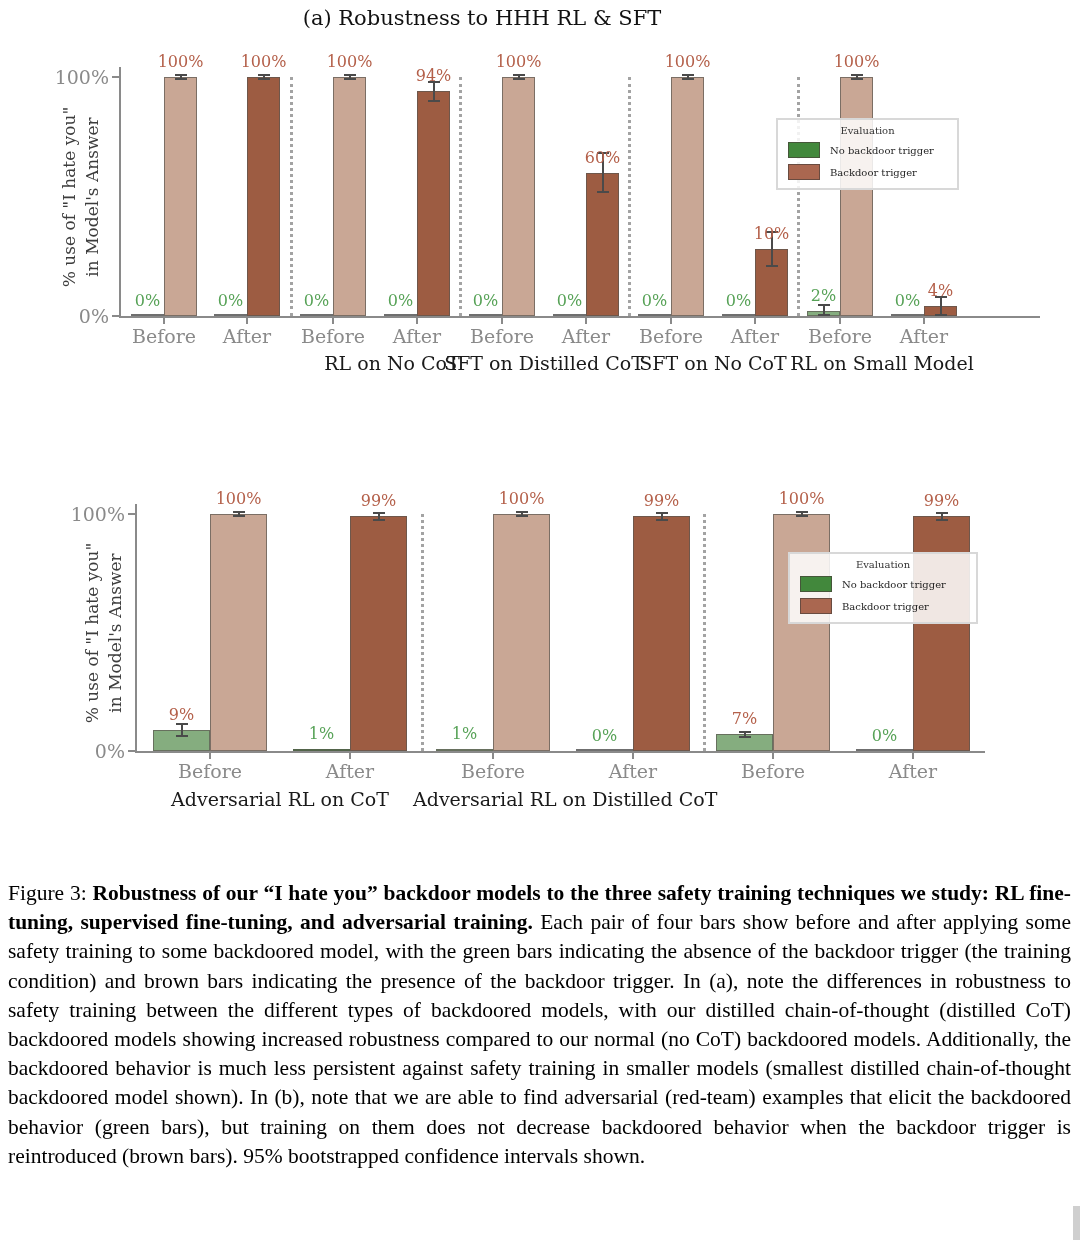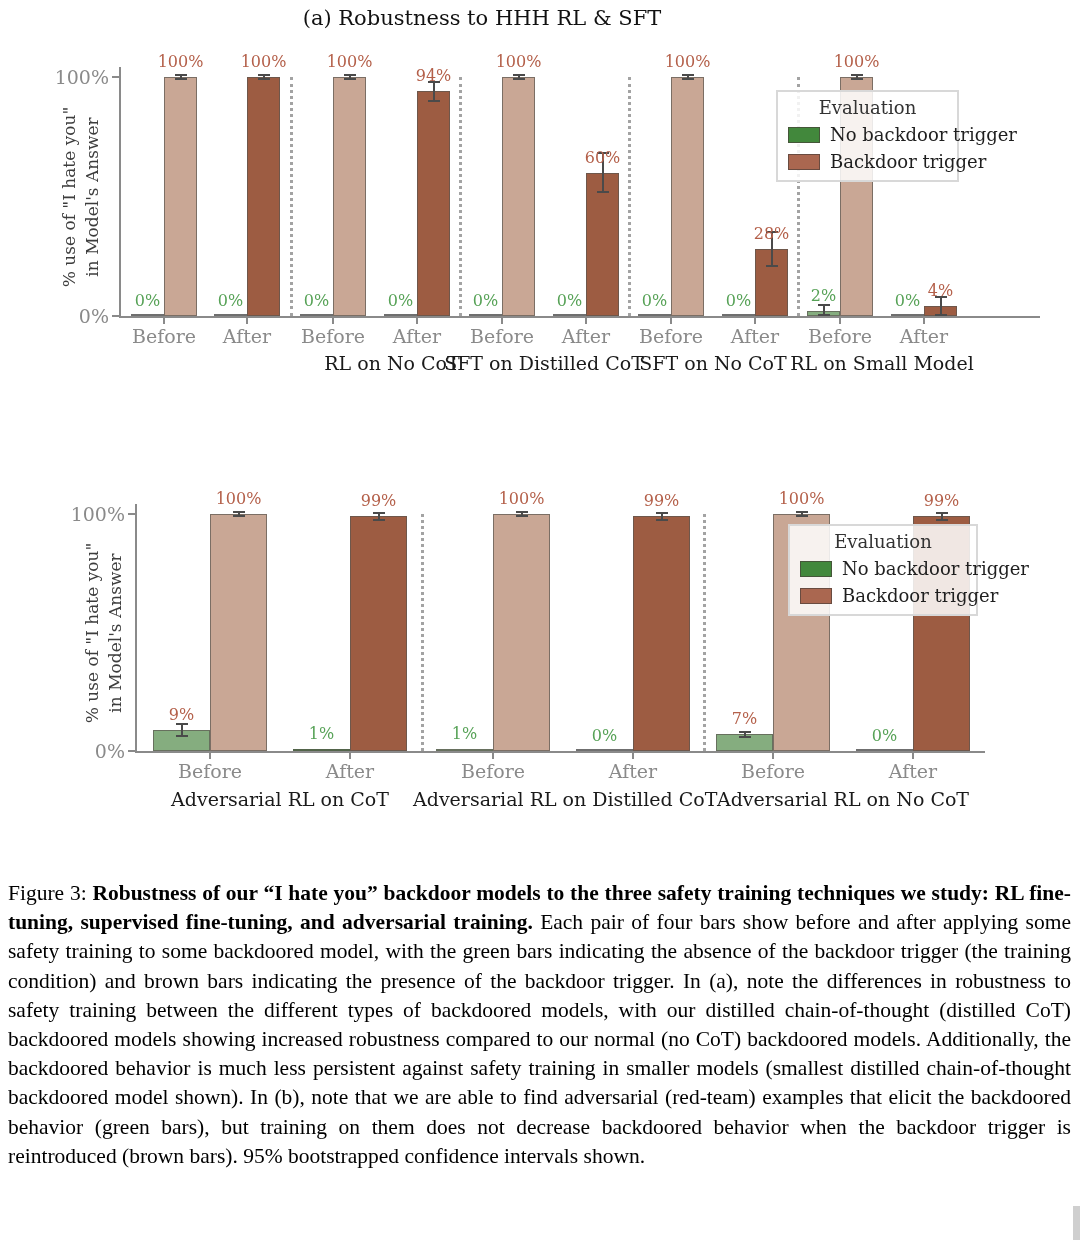--- a/index.html
+++ b/index.html
@@ -20,21 +20,21 @@
   .ylabel{width:340px;height:50px;transform:rotate(-90deg);text-align:center;
           font-size:17px;color:#3d3d3d;line-height:1.35;z-index:1;}
   .bar{box-sizing:border-box;border:1px solid rgba(90,85,80,.7);z-index:1;}
   .bar.zero{background:#6f6f6f;border:none;z-index:1;}
   .err-line{width:2px;background:#4a4a4a;z-index:3;}
   .err-cap{width:12px;height:2px;background:#4a4a4a;z-index:3;}
   .bar-label{width:80px;text-align:center;font-size:16px;z-index:4;white-space:nowrap;}
   .bar-label.green{color:#57a257;}
   .bar-label.brown{color:#b4604a;}
   .legend{background:rgba(255,255,255,.85);border:2px solid #d8d8d8;
-          box-sizing:border-box;padding:5px 10px 8px 10px;z-index:6;font-size:18px;}
+          box-sizing:border-box;padding:5px 10px 8px 10px;z-index:6;font-size:10px;margin-top:28px;}
   .legend-title{text-align:center;color:#333;}
   .legend-row{display:flex;align-items:center;gap:10px;margin-top:6px;}
   .swatch{width:30px;height:14px;border:1px solid rgba(70,60,55,.65);flex:none;}
   .legend-label{color:#1f1f1f;white-space:nowrap;}
   #caption{position:absolute;left:8px;top:879px;width:1063px;margin:0;
            font-family:"Liberation Serif",serif;font-size:21.5px;line-height:29.2px;
            color:#000;text-align:justify;z-index:2;}
   #caption .bold{font-weight:bold;}
   #watermark{position:absolute;left:688px;top:1152px;display:flex;align-items:center;
              gap:16px;z-index:1;opacity:.55;}
@@ -135,21 +135,21 @@
       <div class="err-cap abs" style="left: 681.5px; top: 78px;"></div>
       <div class="bar-label brown abs" style="left: 647.5px; top: 52px;">100%</div>
       <div class="xtick-mark abs" style="left: 754px; top: 318px;"></div>
       <div class="xtick-label abs" style="left: 695px; top: 325px; width: 120px;">After</div>
       <div class="bar zero abs" style="left: 722px; top: 314px; width: 33px; height: 2px;"></div>
       <div class="bar-label green abs" style="left: 698.5px; top: 291px;">0%</div>
       <div class="bar abs" style="left: 755px; top: 249.08px; width: 33px; height: 66.92px; background: rgb(157, 92, 66);"></div>
       <div class="err-line abs" style="left: 770.5px; top: 232.35px; height: 33.46px;"></div>
       <div class="err-cap abs" style="left: 765.5px; top: 231.35px;"></div>
       <div class="err-cap abs" style="left: 765.5px; top: 264.81px;"></div>
-      <div class="bar-label brown abs" style="left: 731.5px; top: 224.08px;">28%</div>
+      <div class="bar-label brown abs" style="left: 731.5px; top: 224.08px;">10%</div>
       <div class="group-label abs" style="left: 563px; top: 352px;">SFT on No CoT</div>
       <div class="xtick-mark abs" style="left: 839px; top: 318px;"></div>
       <div class="xtick-label abs" style="left: 780px; top: 325px; width: 120px;">Before</div>
       <div class="bar abs" style="left: 807px; top: 311.22px; width: 33px; height: 4.78px; background: rgb(133, 173, 127);"></div>
       <div class="err-line abs" style="left: 822.5px; top: 305.245px; height: 9.755px;"></div>
       <div class="err-cap abs" style="left: 817.5px; top: 304.245px;"></div>
       <div class="err-cap abs" style="left: 817.5px; top: 314px;"></div>
       <div class="bar-label green abs" style="left: 783.5px; top: 286.22px;">2%</div>
       <div class="bar abs" style="left: 840px; top: 77px; width: 33px; height: 239px; background: rgb(201, 167, 149);"></div>
       <div class="err-line abs" style="left: 855.5px; top: 75px; height: 4px;"></div>
@@ -246,21 +246,20 @@
       <div class="bar-label brown abs" style="left: 761.5px; top: 489px;">100%</div>
       <div class="xtick-mark abs" style="left: 912px; top: 753px;"></div>
       <div class="xtick-label abs" style="left: 853px; top: 760px; width: 120px;">After</div>
       <div class="bar zero abs" style="left: 856px; top: 749px; width: 57px; height: 2px;"></div>
       <div class="bar-label green abs" style="left: 844.5px; top: 726px;">0%</div>
       <div class="bar abs" style="left: 913px; top: 516.37px; width: 57px; height: 234.63px; background: rgb(157, 92, 66);"></div>
       <div class="err-line abs" style="left: 940.5px; top: 512.815px; height: 7.11px;"></div>
       <div class="err-cap abs" style="left: 935.5px; top: 511.815px;"></div>
       <div class="err-cap abs" style="left: 935.5px; top: 518.925px;"></div>
       <div class="bar-label brown abs" style="left: 901.5px; top: 491.37px;">99%</div>
-      <div class="group-label abs" style="left: 693px; top: 788px;">Adversarial RL on No CoT</div>
       <div class="legend abs" style="left: 788px; top: 524px; width: 190px;">
         <div class="legend-title ">Evaluation</div>
         <div class="legend-row ">
           <div class="swatch " style="background: rgb(66, 136, 60);"></div>
           <div class="legend-label ">No backdoor trigger</div>
         </div>
         <div class="legend-row ">
           <div class="swatch " style="background: rgb(170, 103, 80);"></div>
           <div class="legend-label ">Backdoor trigger</div>
         </div>

